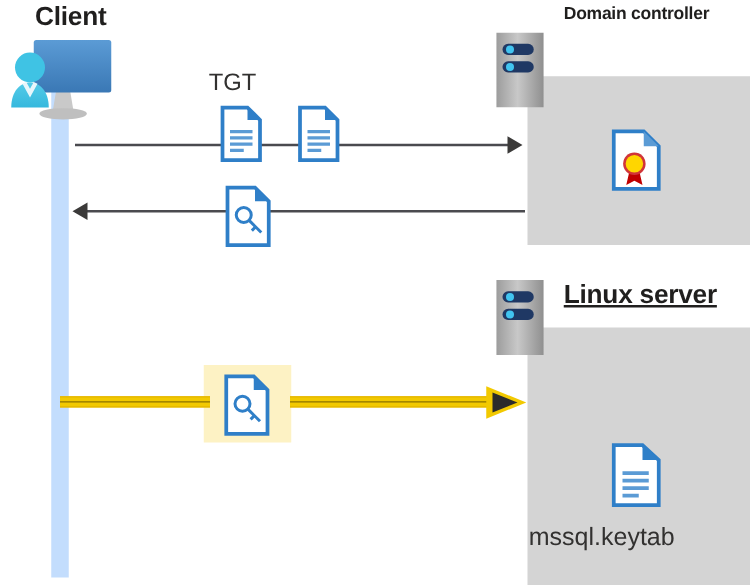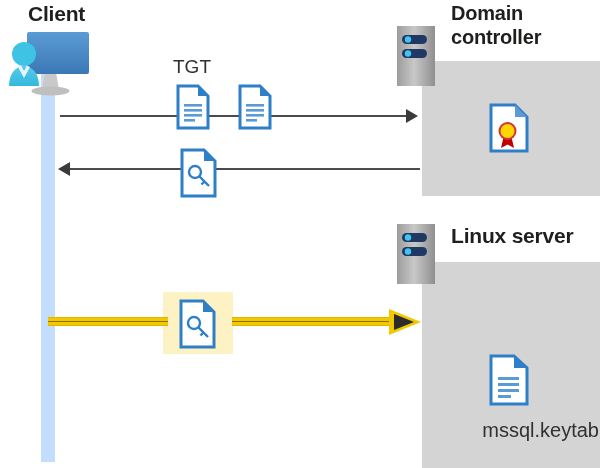--- a/index.html
+++ b/index.html
@@ -25,29 +25,30 @@
     color: #201f1e;
     line-height: 1.18;
   }
   #client-title {
     left: 28px; top: 2px;
     font-size: 21px;
     letter-spacing: -0.2px;
   }
   #dc-title {
     left: 451px; top: 2px;
-    font-size: 20px;
+    font-size: 14px;
     letter-spacing: -0.2px;
     width: 145px;
   }
   #linux-title {
     left: 451px; top: 224px;
     font-size: 21px;
     letter-spacing: -0.2px;
     width: 150px;
+    text-decoration: underline;
   }
 
   
   #client-lifeline {
     left: 41px; top: 62px;
     width: 14px; height: 400px;
     background: #c3ddfd;
   }
 
   
@@ -117,28 +118,28 @@
   #highlight-box {
     left: 163px; top: 292px;
     width: 70px; height: 62px;
     background: #fdf2c4;
   }
 
   
   .doc-label {
     font-size: 19px;
     color: #323130;
-    text-align: center;
+    text-align: left;
   }
   #tgt-label { left: 167px; top: 56px; width: 50px; }
   #spn-label { left: 228px; top: 56px; width: 54px; }
 
   #keytab-label {
     left: 423px; top: 419px; width: 176px;
-    font-size: 20px; color: #323130; text-align: right;
+    font-size: 20px; color: #323130; text-align: left;
   }
 
   
   #client-icon  { left: 6px;   top: 28px; width: 86px;  height: 72px; }
   #doc-tgt      { left: 176px; top: 84px; width: 34px;  height: 46px; }
   #doc-spn      { left: 238px; top: 84px; width: 34px;  height: 46px; }
   #doc-key-1    { left: 180px; top: 148px; width: 38px; height: 50px; }
   #doc-key-2    { left: 179px; top: 299px; width: 38px; height: 50px; }
   #cert-icon    { left: 489px; top: 103px; width: 40px; height: 50px; }
   #sql-icon     { left: 487px; top: 283px; width: 44px; height: 52px; }

